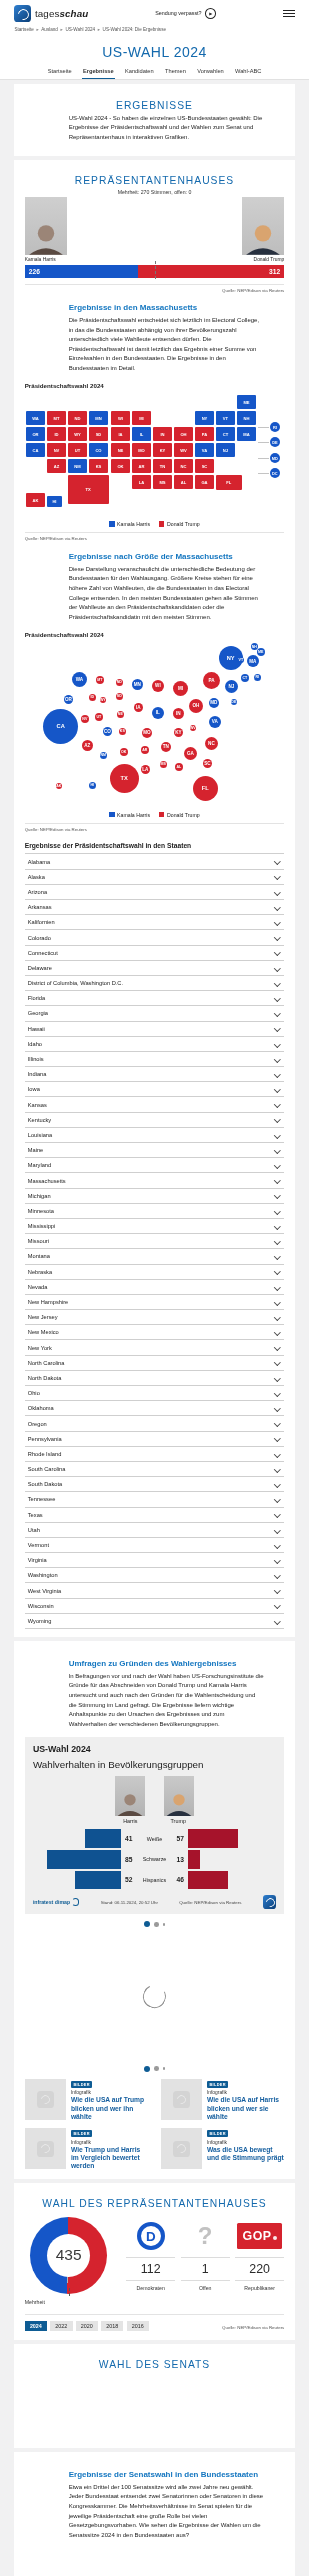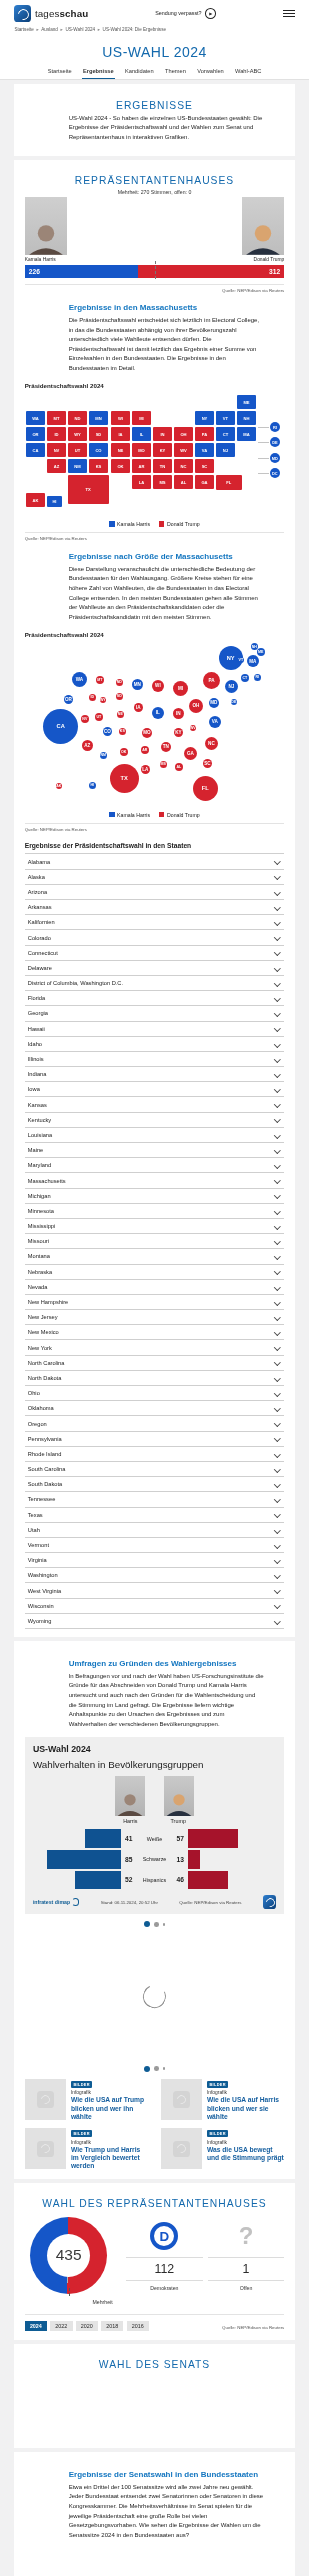--- a/index.html
+++ b/index.html
@@ -5,21 +5,21 @@
   html,body{margin:0;padding:0;}
   body{width:309px;background:#f1f1f2;font-family:"Liberation Sans","DejaVu Sans",sans-serif;color:#2b2b2b;}
   .card{background:#fff;margin:4.1px 14.4px;padding:8.2px 10.3px;}
   
   .tophdr{background:#fff;padding:5.2px 14.4px 0;}
   .hdr-row{display:flex;align-items:center;justify-content:space-between;}
   .brand{display:flex;align-items:center;gap:4.1px;}
   .logo{width:16.5px;height:16.5px;border-radius:3.6px;background:linear-gradient(135deg,#2f7fd0,#0a3e77);position:relative;flex:0 0 auto;}
   .logo:before{content:"";position:absolute;left:3.6px;top:3.6px;width:9.3px;height:9.3px;border:1.3px solid #fff;border-radius:50%;border-left-color:transparent;transform:rotate(-35deg);}
   .brand-text{font-size:9.8px;color:#1d1d1d;letter-spacing:0.1px;}
-  .brand-text b{font-weight:700;}
+  .brand-text b{font-weight:700;font-style:italic;}
   .missed{display:flex;align-items:center;gap:3.1px;font-size:5.4px;color:#222;}
   .play{width:9.3px;height:9.3px;border:0.8px solid #222;border-radius:50%;display:flex;align-items:center;justify-content:center;font-size:4.1px;color:#222;padding-left:0.5px;}
   .burger{width:11.3px;height:7.2px;display:flex;flex-direction:column;justify-content:space-between;cursor:pointer;}
   .burger i{height:1px;background:#222;display:block;}
   .crumbs{padding:5.2px 0 4.1px;font-size:4.6px;color:#555;display:flex;gap:2.6px;flex-wrap:wrap;}
   .crumbs .sep{color:#888;}
   .page-title{text-align:center;font-size:14px;color:#1369ad;letter-spacing:0.5px;padding:8.2px 0 5.2px;font-weight:400;}
   .tabs{display:flex;justify-content:center;gap:9.3px;font-size:5.7px;color:#333;border-bottom:0.5px solid #e1e1e1;padding-bottom:0;}
   .tab{padding:3.1px 1px 3.6px;cursor:pointer;border-bottom:1.5px solid transparent;}
   .tab.active{font-weight:700;border-bottom-color:#0e5c94;}
@@ -90,21 +90,21 @@
   .teasers{display:grid;grid-template-columns:1fr 1fr;gap:7.2px 12.4px;margin-top:4.1px;}
   .teaser{display:flex;gap:5.2px;}
   .t-img{width:41px;height:41px;background:#e2e2e2;flex:0 0 auto;position:relative;}
   .t-img:before{content:"";position:absolute;left:12.4px;top:12.4px;width:16.5px;height:16.5px;border-radius:3.6px;background:#d4d4d4;}
   .t-img:after{content:"";position:absolute;left:16px;top:16px;width:7.2px;height:7.2px;border:1.3px solid #e9e9e9;border-radius:50%;border-left-color:transparent;transform:rotate(-35deg);}
   .badge{display:inline-block;background:#0e5c94;color:#fff;font-size:3.9px;font-weight:700;padding:1px 2.6px;border-radius:1px;letter-spacing:0.3px;}
   .kicker{font-size:4.9px;color:#333;margin:2.1px 0 1px;}
   .t-title{font-size:6.7px;font-weight:700;color:#135d9e;line-height:1.25;}
   
   .house-wrap{display:flex;align-items:flex-start;gap:13.4px;margin-top:7.2px;}
-  .donut-col{width:88px;text-align:right;}
+  .donut-col{width:88px;text-align:left;}
   .donut{width:77px;height:77px;border-radius:50%;margin:0 auto;position:relative;}
   .donut .hole{position:absolute;left:17px;top:17px;width:43px;height:43px;background:#fff;border-radius:50%;display:flex;align-items:center;justify-content:center;font-size:15.5px;color:#3a3a3a;}
   .donut .mark{position:absolute;left:50%;bottom:-2.1px;height:7.2px;border-left:1px dashed #555;}
   .maj-label{font-size:5.2px;color:#333;margin-top:5.2px;}
   .party-cols{flex:1;display:flex;gap:5.2px;padding-top:3.1px;}
   .pcol{flex:1;text-align:center;}
   .plogo{height:33px;display:flex;align-items:center;justify-content:center;}
   .dem-logo{width:28px;height:28px;border-radius:50%;border:4.6px solid #1556c8;display:flex;align-items:center;justify-content:center;font-weight:800;font-size:13.4px;color:#1556c8;box-sizing:border-box;background:#fff;}
   .open-logo{font-size:24px;font-weight:800;color:#c2c2c2;}
   .gop-logo{background:#d5232e;color:#fff;font-weight:800;font-size:12.4px;letter-spacing:0.5px;padding:6.2px 5.2px;border-radius:1.5px;display:flex;align-items:center;gap:1px;}
@@ -662,20 +662,27 @@
           <div class="pseats">112</div>
           <div class="pname">Demokraten</div>
         </div>
         <div class="pcol">
           <div class="plogo">
             <div class="open-logo">?</div>
           </div>
           <div class="pseats">1</div>
           <div class="pname">Offen</div>
         </div>
+        <div class="pcol">
+          <div class="plogo">
+            <div class="gop-logo">GOP<span class="elli"></span></div>
+          </div>
+          <div class="pseats">220</div>
+          <div class="pname">Republikaner</div>
+        </div>
       </div>
   </div>
   <div class="years" id="years">
       <span class="year active">2024</span>
       <span class="year">2022</span>
       <span class="year">2020</span>
       <span class="year">2018</span>
       <span class="year">2016</span>
       <span class="source src">Quelle: NEP/Edison via Reuters</span>
     </div>

